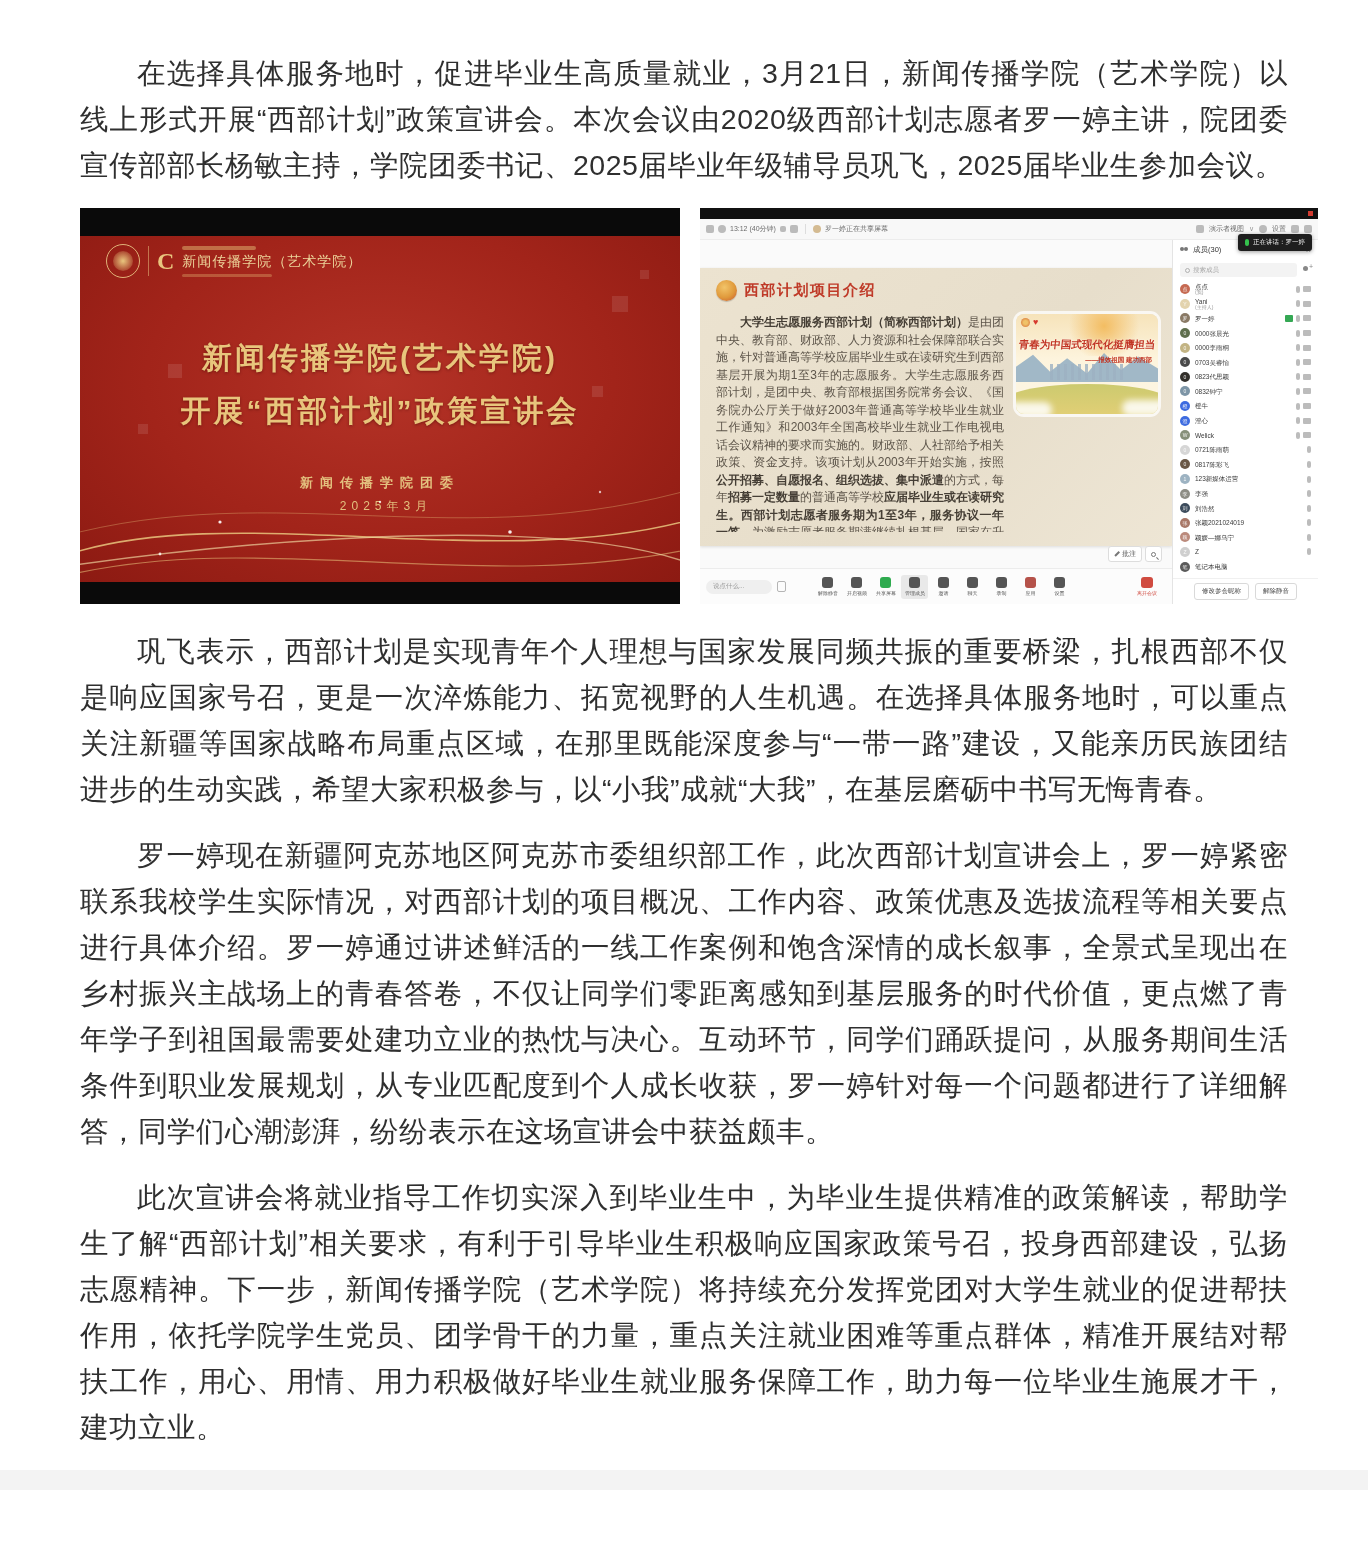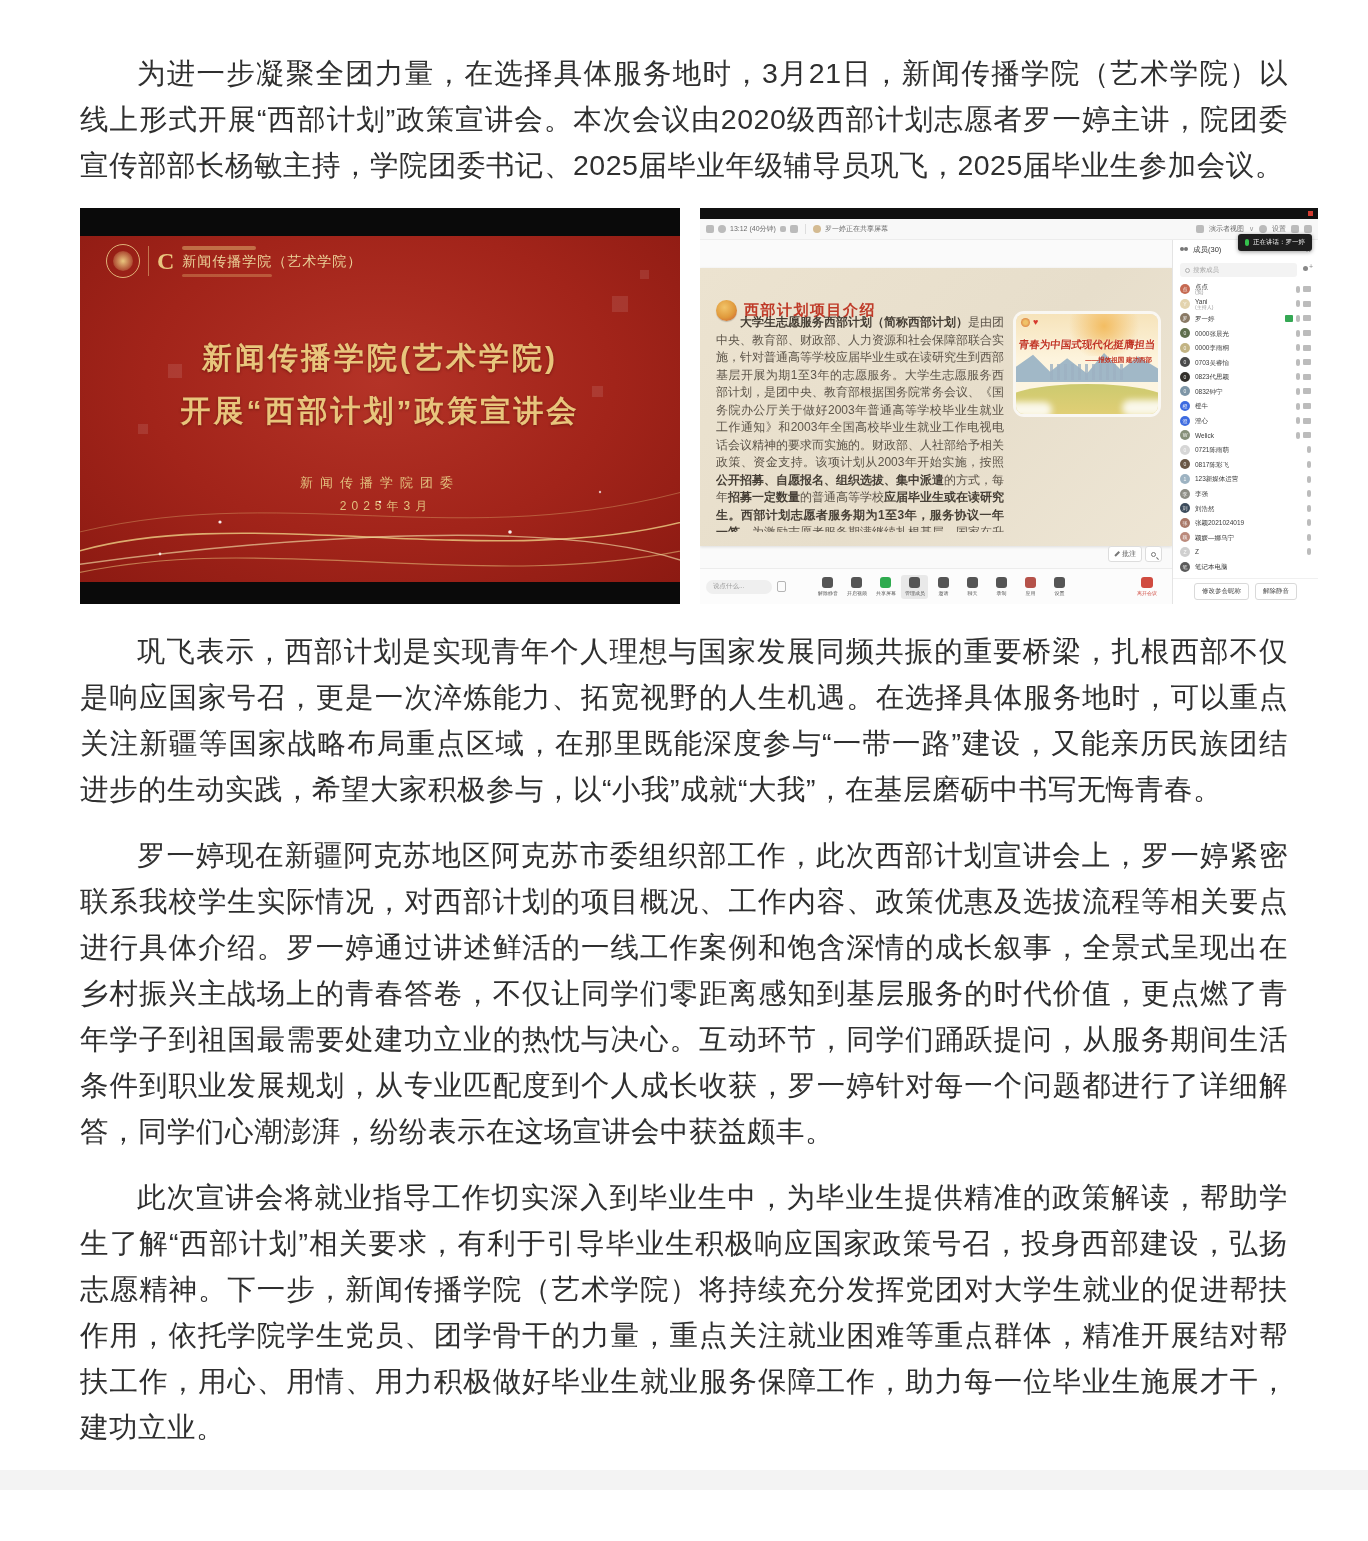--- a/index.html
+++ b/index.html
@@ -17,40 +17,40 @@
   .seal { width:34px; height:34px; border-radius:50%; border:1.5px solid rgba(236,203,136,.85); position:relative; }
   .seal:before { content:""; position:absolute; inset:6px; border-radius:50%; background:radial-gradient(circle,#e9c67e 0%, rgba(233,198,126,.25) 70%); }
   .logo-divider { width:1px; height:30px; background:rgba(236,203,136,.5); }
   .cmark { font-family:"Liberation Serif",serif; font-size:24px; font-weight:bold; color:#e9c67e; line-height:1; }
   .logo-lines { display:flex; flex-direction:column; gap:3px; }
   .logo-line-faint { width:74px; height:4px; background:rgba(236,203,126,.45); border-radius:2px; }
   .logo-cn { font-size:14px; color:#ecd49a; letter-spacing:1px; white-space:nowrap; }
   .banner-title { position:absolute; left:0; right:0; top:102px; text-align:center; font-size:30px; font-weight:bold;
     color:#e8c57c; letter-spacing:3px; text-shadow:0 1px 3px rgba(60,0,0,.45); }
   .banner-title2 { top:155px; }
-  .banner-sub { position:absolute; left:0; right:0; top:238px; text-align:center; font-size:13px; font-weight:normal; color:#e3c07e; letter-spacing:7px; }
+  .banner-sub { position:absolute; left:0; right:0; top:238px; text-align:center; font-size:13px; font-weight:bold; color:#e3c07e; letter-spacing:7px; }
   .banner-date { position:absolute; left:0; right:0; top:262px; text-align:center; font-size:12px; color:#e3c07e; letter-spacing:5px;padding-left:12px; }
   .deco-sq { position:absolute; background:rgba(255,255,255,.10); }
   .banner-streaks { position:absolute; left:0; bottom:0; width:600px; height:120px; }
 
   
   .meeting { position:relative; width:618px; height:396px; background:#f6f6f6; overflow:hidden; flex:none; font-family:"Liberation Sans","DejaVu Sans",sans-serif; }
   .m-blackbar { position:absolute; left:0; top:0; width:618px; height:11px; background:#111; }
   .m-reddot { position:absolute; right:5px; top:3px; width:5px; height:5px; background:#d23b30; }
   .m-chrome { position:absolute; left:0; top:11px; width:618px; height:21px; background:#f8f8f8; border-bottom:1px solid #ececec;
     display:flex; align-items:center; font-size:7px; color:#6b6b6b; padding:0 6px; gap:4px; }
   .cic { width:8px; height:8px; background:#9a9a9a; border-radius:2px; opacity:.65; flex:none; }
   .cic.round { border-radius:50%; }
   .chrome-sep { width:1px; height:10px; background:#ddd; margin:0 3px; }
   .chrome-right { margin-left:auto; display:flex; align-items:center; gap:5px; }
   .m-body { position:absolute; left:0; top:32px; width:618px; height:364px; display:flex; }
   .slide-col { position:relative; width:472px; height:364px; background:#fafafa; }
   .parchment { position:absolute; left:0; top:28px; width:472px; height:278px;
     background:linear-gradient(135deg,#ece3d0 0%, #e7decb 55%, #eee6d5 100%); box-shadow:0 1px 3px rgba(0,0,0,.12); }
-  .slide-title-row { position:absolute; left:16px; top:12px; display:flex; align-items:center; gap:7px;margin-top:20px; }
+  .slide-title-row { position:absolute; left:16px; top:12px; display:flex; align-items:center; gap:7px; }
   .emblem { width:21px; height:21px; border-radius:50%; background:radial-gradient(circle at 40% 35%, #f2c469 0%, #e09a3c 55%, #c9542e 100%); box-shadow:0 1px 1px rgba(0,0,0,.2); flex:none; }
   .slide-title { font-size:15px; font-weight:bold; color:#bf3a28; letter-spacing:1.5px; }
   .slide-left { position:absolute; left:16px; top:46px; width:288px; height:218px; font-size:12px; line-height:17.5px;
     color:#5c5449; text-align:justify; text-indent:2em; overflow:hidden; }
   .slide-left b, .slide-right-text b { color:#453e35; }
   .slide-right { position:absolute; left:316px; top:46px; width:142px; }
   .illus { position:relative; width:142px; height:100px; border-radius:8px; overflow:hidden;
     background:linear-gradient(#f6e3ba 0%, #fdf4dd 45%, #fdf6e4 100%); box-shadow:0 0 0 3px rgba(255,255,255,.75); }
   .illus-sun { position:absolute; left:30%; top:-18px; width:90px; height:60px; background:radial-gradient(circle,#f3bd62 0%, rgba(243,189,98,0) 65%); }
   .illus-mountains { position:absolute; left:0; top:34px; width:142px; height:34px; background:#8aa9c1;
@@ -114,21 +114,21 @@
   .pf-btn { border:1px solid #d9d9d9; background:#fff; border-radius:3px; font-size:6.5px; color:#444; padding:3px 7px; white-space:nowrap; }
 
   .page-footer-strip { width:1368px; height:20px; background:#f3f3f3; margin-top:6px; }
 </style>
 </head>
 <body>
 
 <div class="page">
   <div class="article">
 
-    <p>为进一步凝聚全团力量，在选择具体服务地时，3月21日，新闻传播学院（艺术学院）以线上形式开展“西部计划”政策宣讲会。本次会议由2020级西部计划志愿者罗一婷主讲，院团委宣传部部长杨敏主持，学院团委书记、2025届毕业年级辅导员巩飞，2025届毕业生参加会议。</p>
+    <p>在选择具体服务地时，促进毕业生高质量就业，3月21日，新闻传播学院（艺术学院）以线上形式开展“西部计划”政策宣讲会。本次会议由2020级西部计划志愿者罗一婷主讲，院团委宣传部部长杨敏主持，学院团委书记、2025届毕业年级辅导员巩飞，2025届毕业生参加会议。</p>
 
     <div class="figures">
 
       <div class="banner">
         <div class="banner-inner">
           <div class="deco-sq" style="left:88px;top:128px;width:14px;height:14px;"></div>
           <div class="deco-sq" style="left:58px;top:188px;width:10px;height:10px;"></div>
           <div class="deco-sq" style="left:532px;top:60px;width:16px;height:16px;"></div>
           <div class="deco-sq" style="left:560px;top:34px;width:9px;height:9px;"></div>
           <div class="deco-sq" style="left:512px;top:150px;width:11px;height:11px;"></div>

